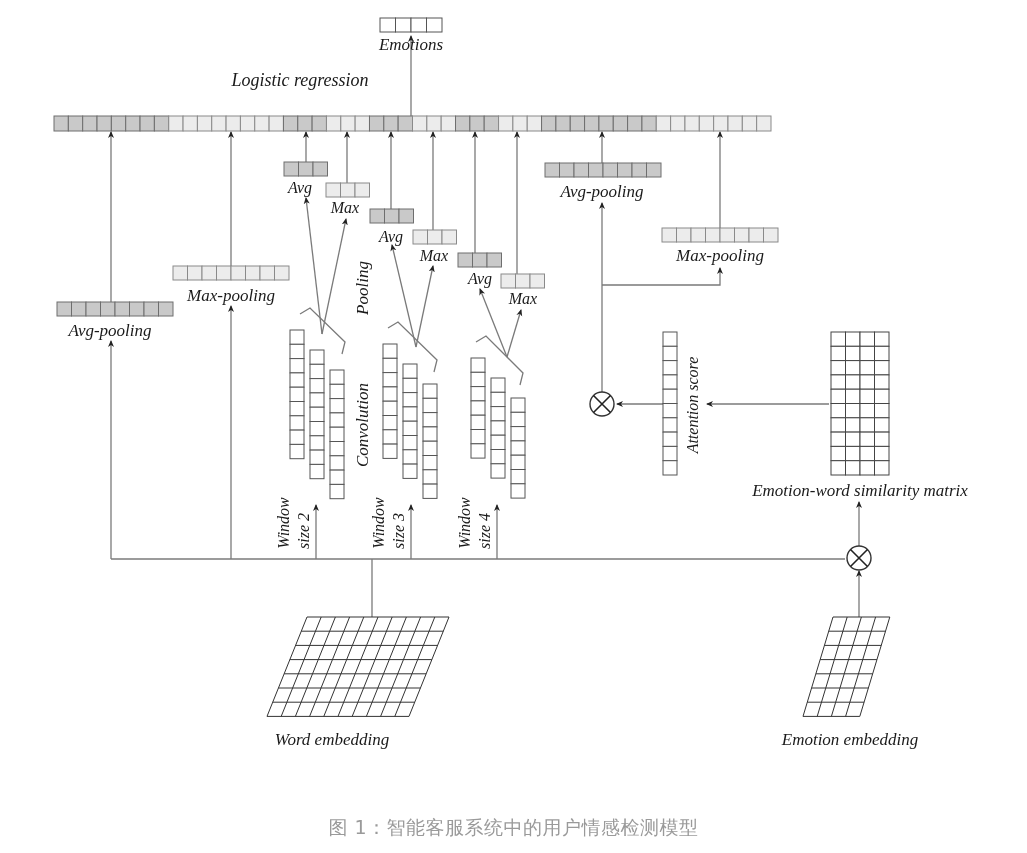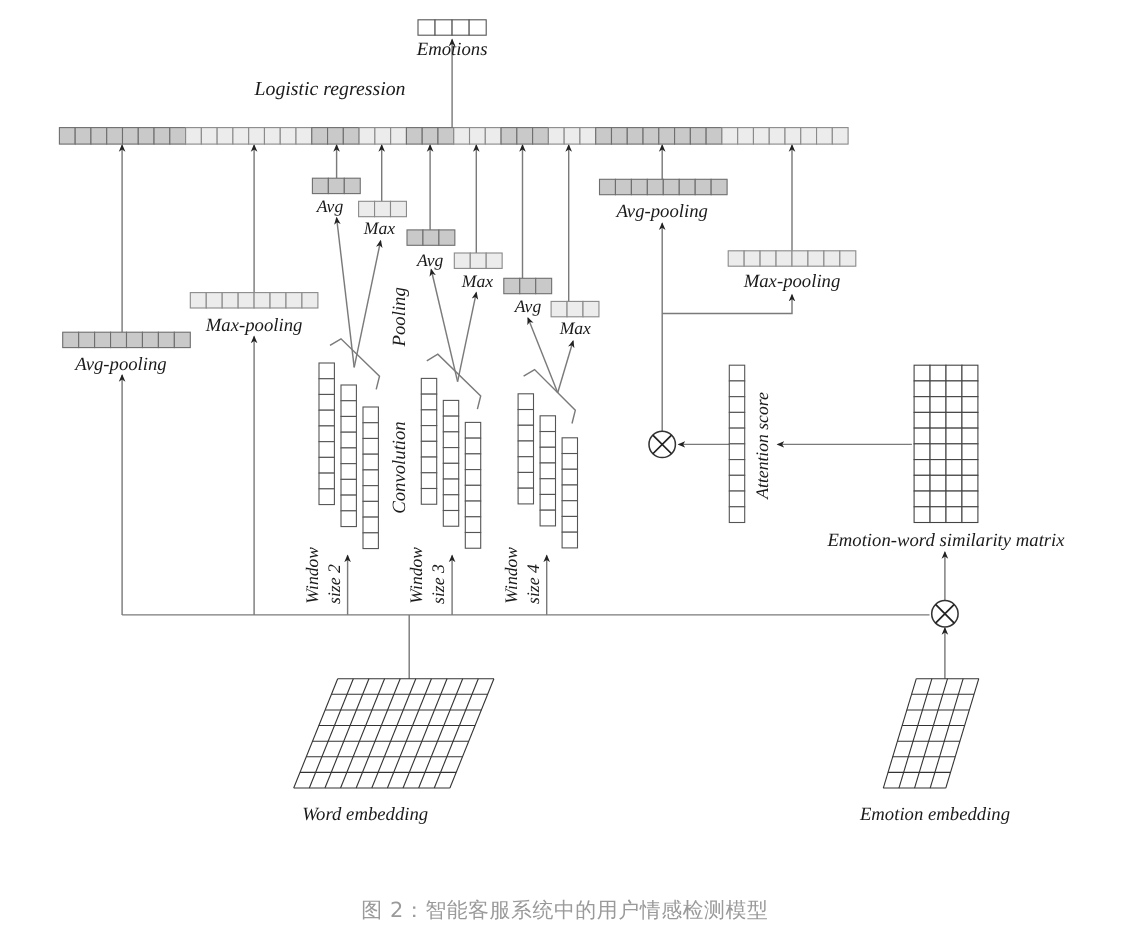--- a/index.html
+++ b/index.html
@@ -439,13 +439,13 @@
   <text class="lbl" font-size="16" text-anchor="middle" transform="translate(404,531) rotate(-90)">size 3</text>
   <text class="lbl" font-size="16" text-anchor="middle" transform="translate(470,523) rotate(-90)">Window</text>
   <text class="lbl" font-size="16" text-anchor="middle" transform="translate(490,531) rotate(-90)">size 4</text>
 
   <text class="lbl" font-size="16" text-anchor="middle" transform="translate(698,405) rotate(-90)">Attention score</text>
   <text class="lbl" x="860" y="496" font-size="17" text-anchor="middle">Emotion-word similarity matrix</text>
   <text class="lbl" x="332" y="745" font-size="17" text-anchor="middle">Word embedding</text>
   <text class="lbl" x="850" y="745" font-size="17" text-anchor="middle">Emotion embedding</text>
 </svg>
 
-<div class="caption">图 2：智能客服系统中的用户情感检测模型</div>
+<div class="caption">图 1：智能客服系统中的用户情感检测模型</div>
 
 </body></html>

